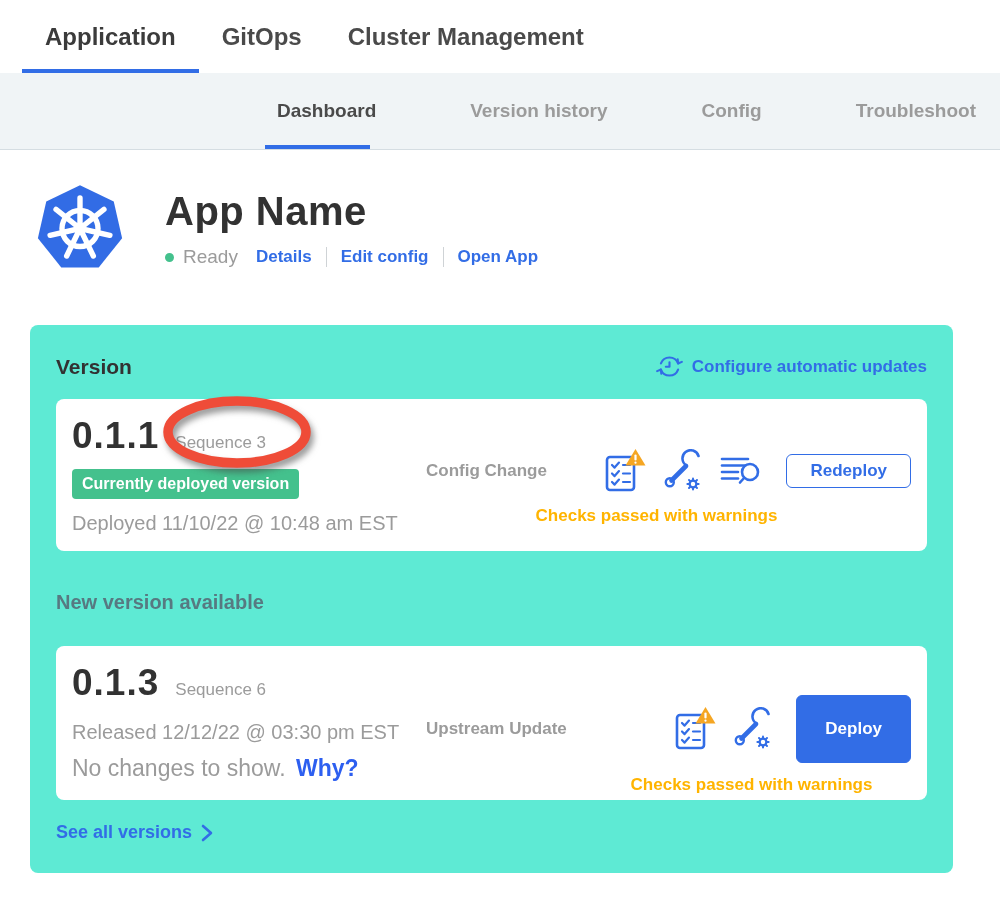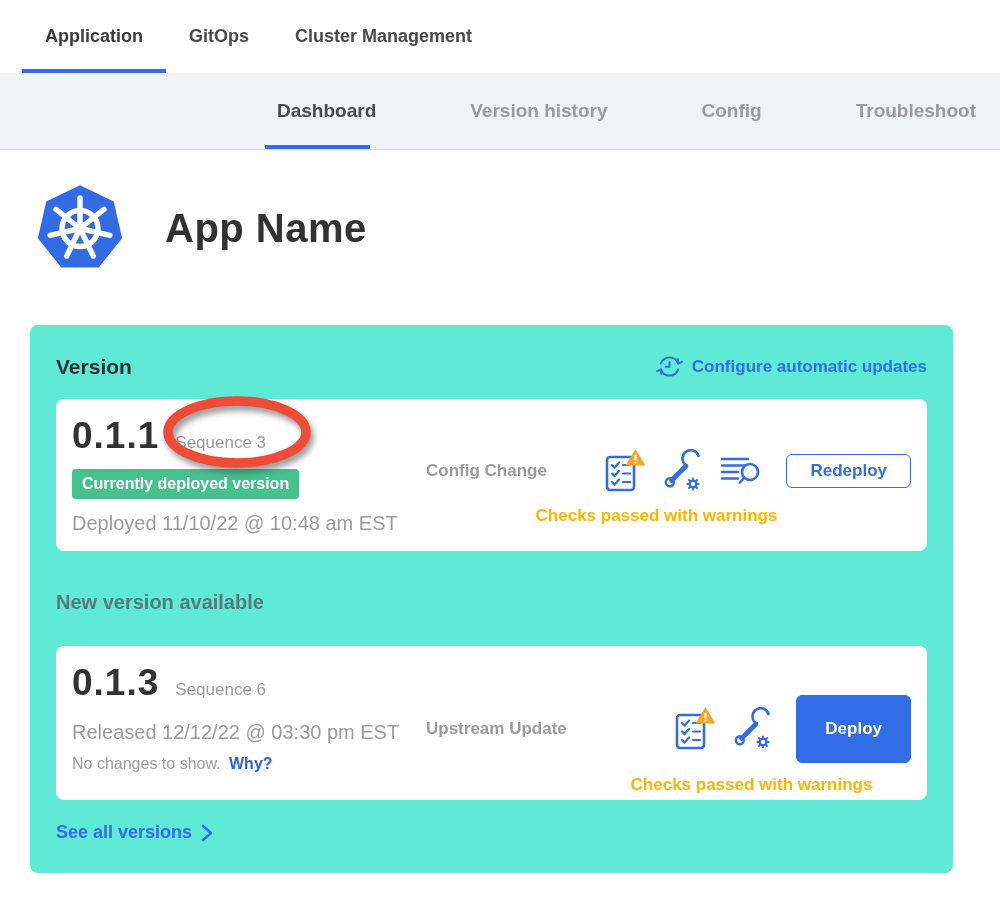--- a/index.html
+++ b/index.html
@@ -2,21 +2,21 @@
 <html><head>
 <meta charset="utf-8">
 <style>
   * { margin:0; padding:0; box-sizing:border-box; }
   html,body { width:1000px; height:898px; background:#fff; overflow:hidden;
     font-family:"Liberation Sans", sans-serif; }
 
   
   .topnav { height:73px; display:flex; align-items:center; padding-left:22px; background:#fff; }
   .tnav-item { position:relative; height:100%; display:flex; align-items:center;
-    padding:0 23px; font-size:18px; font-weight:700; color:#4a4a4a; cursor:pointer; white-space:nowrap; }
+    padding:0 23px; font-size:24px; font-weight:700; color:#4a4a4a; cursor:pointer; white-space:nowrap; }
   .tnav-item.active { color:#3b3b3b; }
   .tnav-item.active::after { content:""; position:absolute; left:0; right:0; bottom:0;
     height:4px; background:#326de6; }
 
   
   .subnav { height:77px; background:#f0f4f6; border-bottom:1px solid #d5dde2;
     display:flex; padding-left:277px; gap:94px; }
   .snav-item { position:relative; display:flex; align-items:center; font-size:19px;
     font-weight:700; color:#9b9b9b; cursor:pointer; white-space:nowrap; }
   .snav-item.active { color:#4a4a4a; }
@@ -48,21 +48,21 @@
   .vcard.current { height:152px; }
   .vcard.new { height:154px; margin-top:32px; }
 
   .vleft { width:330px; flex:0 0 auto; }
   .vline { display:flex; align-items:baseline; gap:16px; }
   .vnum { font-size:37px; font-weight:700; color:#323232; letter-spacing:1px; }
   .vseq { font-size:17px; color:#9b9b9b; font-weight:500; }
   .badge { display:inline-block; background:#44c18d; color:#fff; font-weight:700;
     font-size:16px; padding:6px 10px; border-radius:4px; margin-top:12px; }
   .meta-text { color:#9b9b9b; font-size:20px; font-weight:500; margin-top:13px; white-space:nowrap; }
-  .changes-row { margin-top:11px; font-size:16px; color:#9b9b9b; font-weight:500; }
+  .changes-row { margin-top:11px; font-size:23px; color:#9b9b9b; font-weight:500; }
   .why-link { color:#2d5ff0; font-weight:700; cursor:pointer; margin-left:4px; }
 
   .vright { flex:1; display:flex; flex-direction:column; padding-top:33px; }
   .row1 { display:flex; align-items:center; }
   .source-label { color:#9b9b9b; font-size:17px; font-weight:700; margin-left:24px; white-space:nowrap; }
   .icons { display:flex; align-items:center; gap:16px; margin-left:auto; margin-right:22px; }
   .icon-btn { cursor:pointer; display:flex; }
   .btn { font-family:inherit; font-size:17px; font-weight:700; border-radius:6px; cursor:pointer; }
   .btn.outline { background:#fff; border:1px solid #326de6; color:#326de6; padding:6px 23px; }
   .btn.solid { background:#326de6; border:1px solid #326de6; color:#fff; padding:23px 28px; }
@@ -104,20 +104,29 @@
       <line x1="50" y1="50" x2="64.8" y2="80.6"></line>
       <line x1="50" y1="50" x2="35.2" y2="80.6"></line>
       <line x1="50" y1="50" x2="16.8" y2="57.6"></line>
       <line x1="50" y1="50" x2="23.4" y2="28.8"></line>
     </g>
     <circle cx="50" cy="50" r="20" fill="none" stroke="#fff" stroke-width="6"></circle>
     <circle cx="50" cy="50" r="7" fill="#fff"></circle>
   </svg>
   <div>
     <h1 class="app-title">App Name</h1>
+    <div class="status-row">
+      <span class="status-dot"></span>
+      <span class="status-text">Ready</span>
+      <a class="hlink">Details</a>
+      <span class="vdiv"></span>
+      <a class="hlink">Edit config</a>
+      <span class="vdiv"></span>
+      <a class="hlink">Open App</a>
+    </div>
   </div>
 </header>
 
 <section class="version-panel">
 
   <div class="panel-head">
     <h2 class="panel-title">Version</h2>
     <div class="panel-actions">
       <a class="action-link">
         <svg width="27" height="27" viewBox="0 0 28 28" fill="none" stroke="#326de6" stroke-width="2.2" stroke-linecap="round" stroke-linejoin="round">

